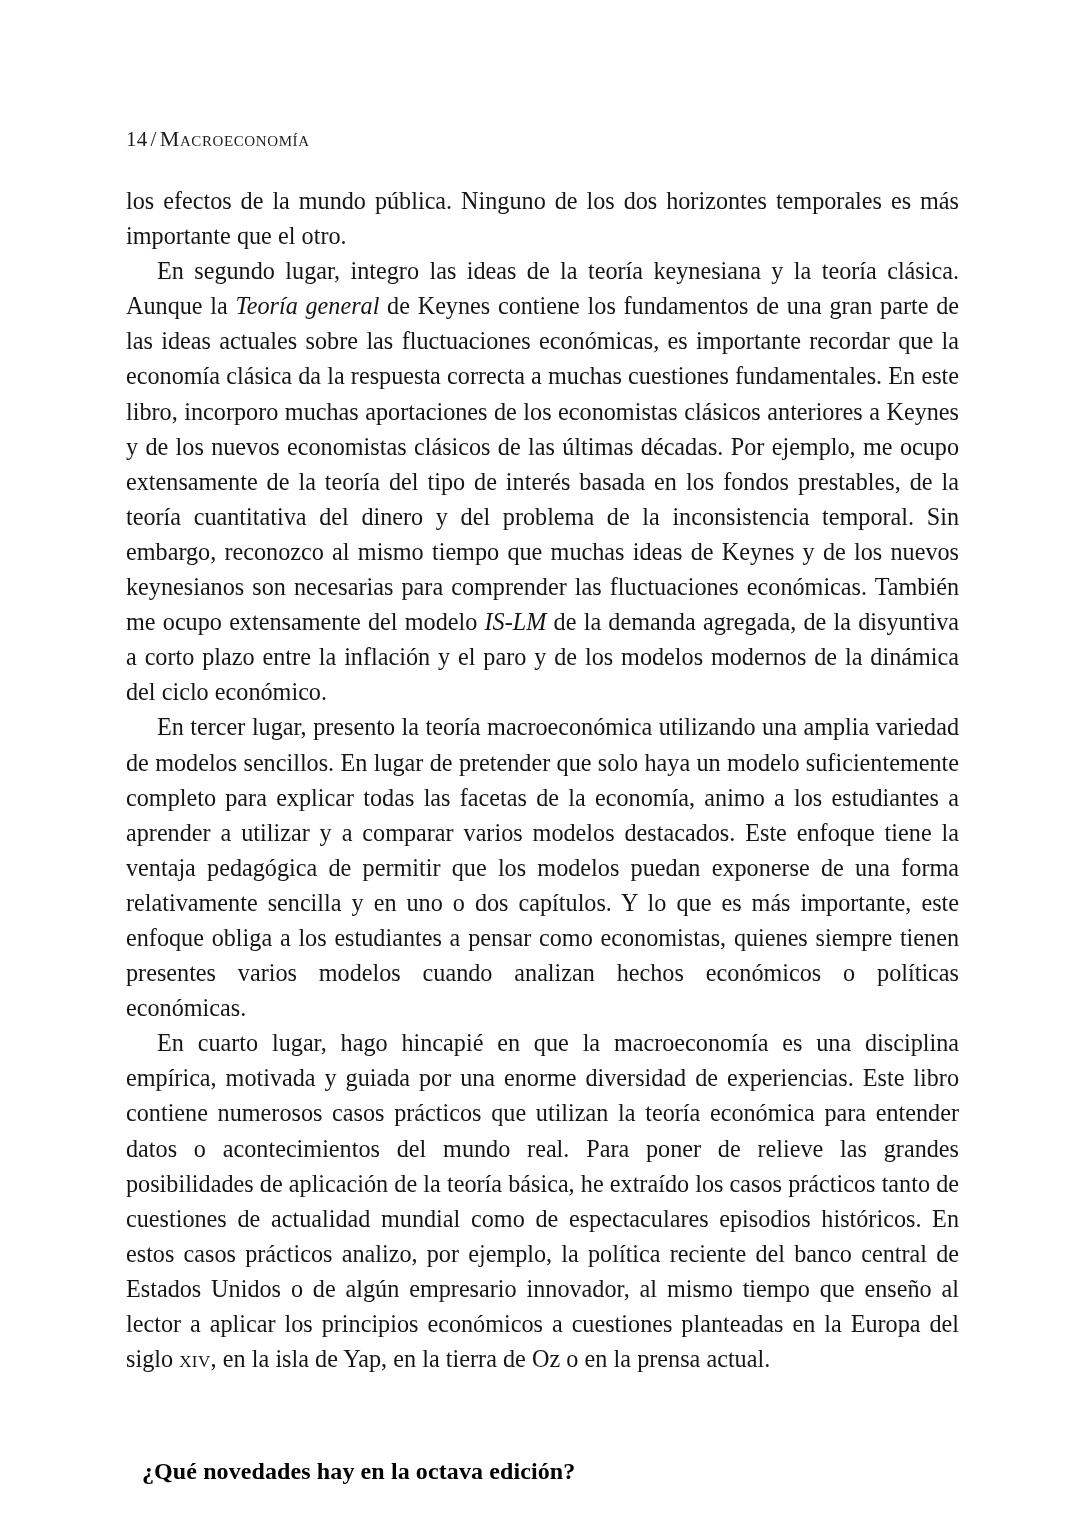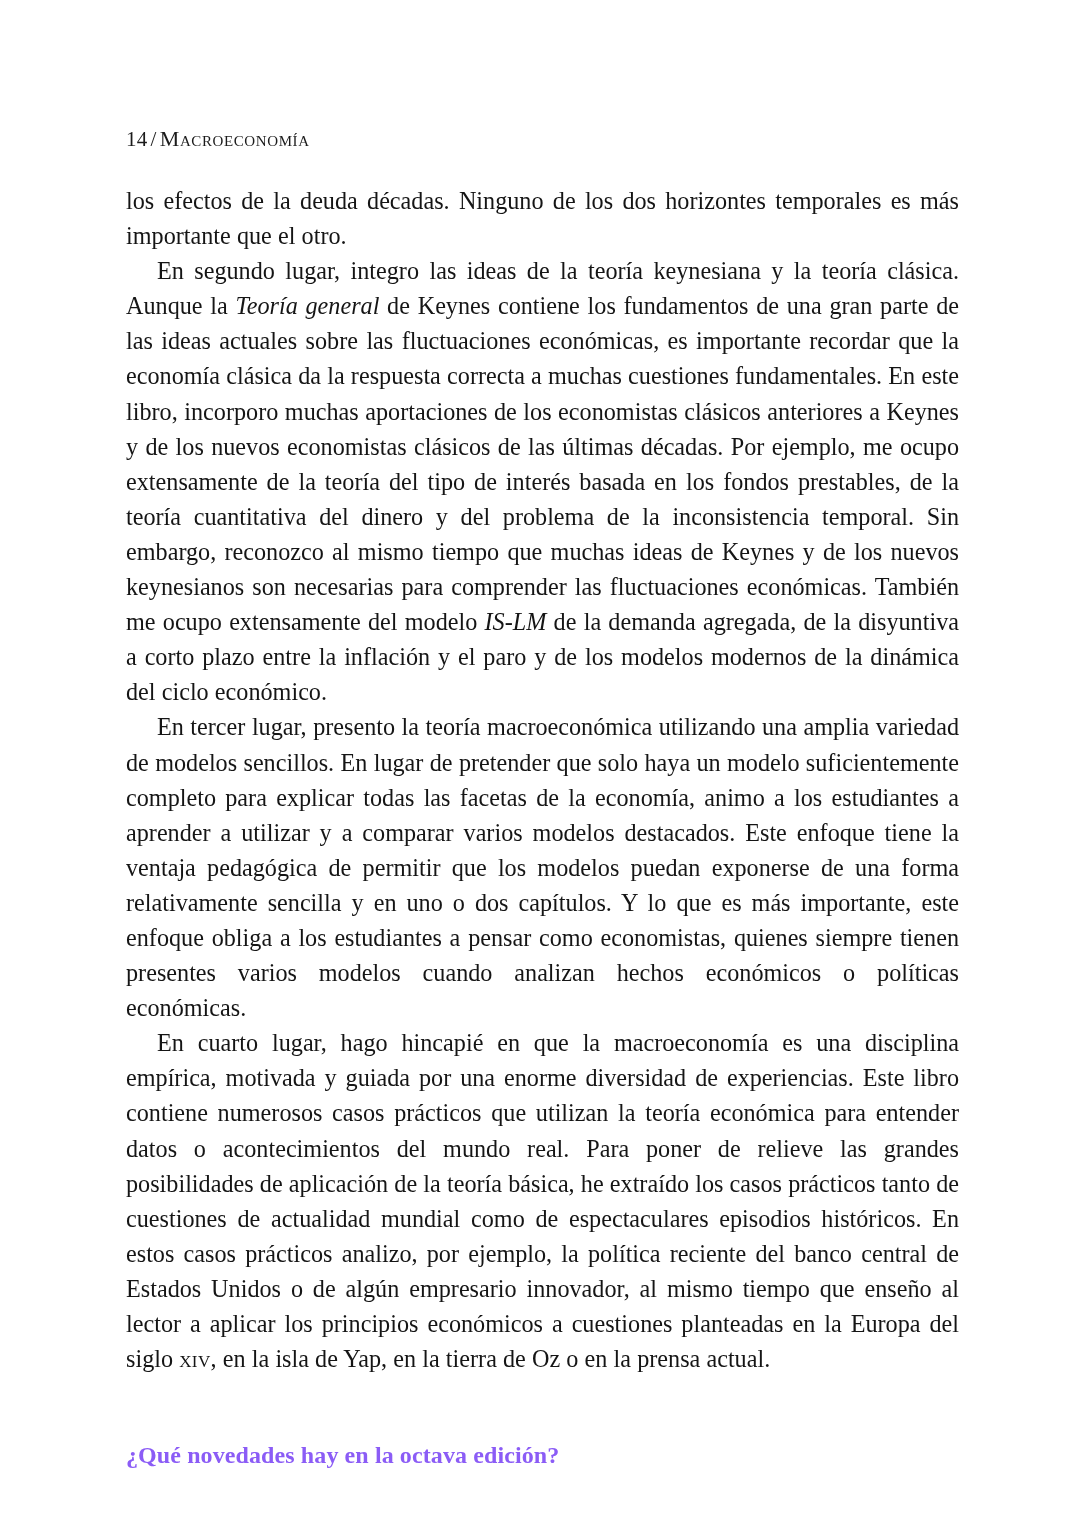--- a/index.html
+++ b/index.html
@@ -56,25 +56,25 @@
     text-justify: inter-word;
     text-indent: 0;
     color: #151515;
     hyphens: none;
     word-spacing: 0.1px;
   }
   p.body-text.indented {
     text-indent: 31px;
   }
   .heading {
-    margin: 0;
+    margin: 16px;
     font-size: 24px;
     line-height: 32px;
     font-weight: bold;
-    color: #8b5cf6;
+    color: #000000;
     text-align: left;
     letter-spacing: 0.1px;
   }
   .gap-before-heading {
     height: 63px;
   }
   .gap-after-heading {
     height: 47px;
   }
   i, .ital {
@@ -90,21 +90,21 @@
 <body>
 
 <div class="page">
 
   <div class="running-head">
     <span class="folio">14</span><span class="sep">/</span><span class="title-sc">Macroeconomía</span>
   </div>
 
   <div class="content">
 
-    <p class="body-text">los efectos de la deuda décadas. Ninguno de los dos horizontes temporales es más importante que el otro.</p>
+    <p class="body-text">los efectos de la mundo pública. Ninguno de los dos horizontes temporales es más importante que el otro.</p>
 
     <p class="body-text indented"><span>En segundo lugar, integro las ideas de la teoría keynesiana y la teoría clásica. Aunque la </span><i>Teoría general</i><span> de Keynes contiene los fundamentos de una gran parte de las ideas actuales sobre las fluctuaciones económicas, es importante recordar que la economía clásica da la respuesta correcta a muchas cuestiones fundamentales. En este libro, incorporo muchas aportaciones de los economistas clásicos anteriores a Keynes y de los nuevos economistas clásicos de las últimas décadas. Por ejemplo, me ocupo extensamente de la teoría del tipo de interés basada en los fondos prestables, de la teoría cuantitativa del dinero y del problema de la inconsistencia temporal. Sin embargo, reconozco al mismo tiempo que muchas ideas de Keynes y de los nuevos keynesianos son necesarias para comprender las fluctuaciones económicas. También me ocupo extensamente del modelo </span><i>IS-LM</i><span> de la demanda agregada, de la disyuntiva a corto plazo entre la inflación y el paro y de los modelos modernos de la dinámica del ciclo económico.</span></p>
 
     <p class="body-text indented">En tercer lugar, presento la teoría macroeconómica utilizando una amplia variedad de modelos sencillos. En lugar de pretender que solo haya un modelo suficientemente completo para explicar todas las facetas de la economía, animo a los estudiantes a aprender a utilizar y a comparar varios modelos destacados. Este enfoque tiene la ventaja pedagógica de permitir que los modelos puedan exponerse de una forma relativamente sencilla y en uno o dos capítulos. Y lo que es más importante, este enfoque obliga a los estudiantes a pensar como economistas, quienes siempre tienen presentes varios modelos cuando analizan hechos económicos o políticas económicas.</p>
 
     <p class="body-text indented"><span>En cuarto lugar, hago hincapié en que la macroeconomía es una disciplina empírica, motivada y guiada por una enorme diversidad de experiencias. Este libro contiene numerosos casos prácticos que utilizan la teoría económica para entender datos o acontecimientos del mundo real. Para poner de relieve las grandes posibilidades de aplicación de la teoría básica, he extraído los casos prácticos tanto de cuestiones de actualidad mundial como de espectaculares episodios históricos. En estos casos prácticos analizo, por ejemplo, la política reciente del banco central de Estados Unidos o de algún empresario innovador, al mismo tiempo que enseño al lector a aplicar los principios económicos a cuestiones planteadas en la Europa del siglo </span><span class="smallcaps">xiv</span><span>, en la isla de Yap, en la tierra de Oz o en la prensa actual.</span></p>
 
     <div class="gap-before-heading"></div>
 
     <h2 class="heading">¿Qué novedades hay en la octava edición?</h2>

